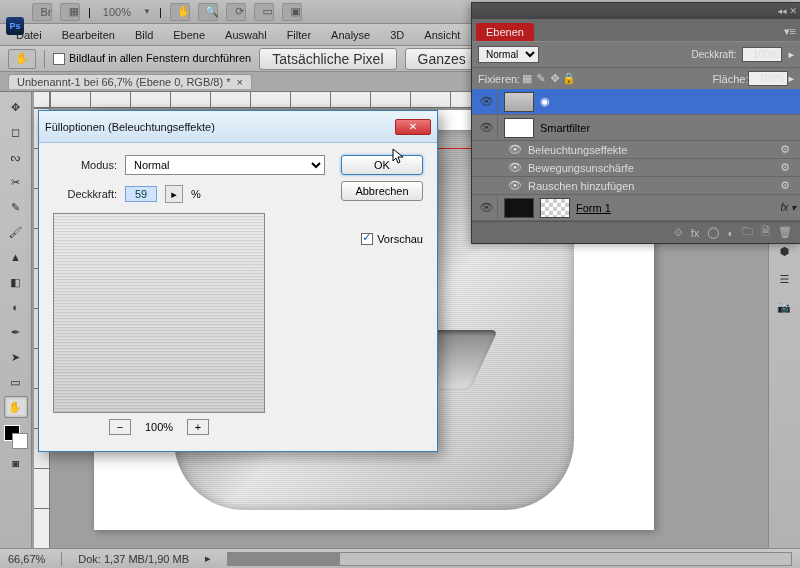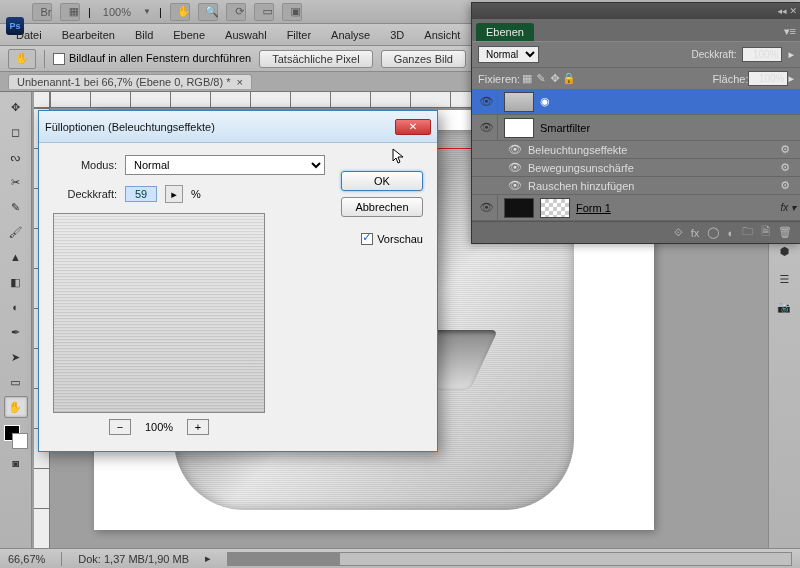--- a/index.html
+++ b/index.html
@@ -16,21 +16,21 @@
   
   
   .menubar { height:22px; background:linear-gradient(#c8c8c8,#b8b8b8); display:flex; align-items:center; padding:0 8px; gap:4px; border-bottom:1px solid #8a8a8a;}
   .menubar span { padding:3px 8px; color:#222; }
   
   
   .optbar { height:26px; background:linear-gradient(#cacaca,#b8b8b8); display:flex; align-items:center; padding:0 8px; gap:8px; border-bottom:1px solid #8a8a8a;}
   .tool-slot { width:28px; height:20px; border:1px solid #8a8a8a; background:#c0c0c0; border-radius:2px; display:flex; align-items:center; justify-content:center;}
   .checkbox { width:12px; height:12px; border:1px solid #666; background:#fff; display:inline-block; vertical-align:middle; margin-right:4px; position:relative;}
   .checkbox.checked::after { content:"✓"; position:absolute; top:-3px; left:0; font-size:11px; color:#1560c0;}
-  .pillbtn { background:linear-gradient(#f4f4f4,#dcdcdc); border:1px solid #8a8a8a; border-radius:3px; padding:2px 12px; color:#333; font-size:11px;}
+  .pillbtn { background:linear-gradient(#f4f4f4,#dcdcdc); border:1px solid #8a8a8a; border-radius:3px; padding:2px 12px; color:#333; font-size:14px;}
   
   
   .doctab { height:20px; background:#a9a9a9; display:flex; align-items:center; padding:0 8px; border-bottom:1px solid #777;}
   .doctab .tab { background:#d8d8d8; border:1px solid #999; border-bottom:none; border-radius:3px 3px 0 0; padding:1px 8px; color:#444; font-size:10px; display:flex; align-items:center; gap:6px;}
   
   
   .workspace { position:absolute; top:92px; left:0; right:0; bottom:20px; background:#9f9f9f; }
   .left-tools { position:absolute; top:0; left:0; bottom:0; width:32px; background:linear-gradient(#c4c4c4,#b2b2b2); border-right:1px solid #888; display:flex; flex-direction:column; align-items:center; padding-top:4px; gap:3px;}
   .tbtn { width:24px; height:22px; border:1px solid transparent; border-radius:2px; display:flex; align-items:center; justify-content:center; color:#333;}
   .tbtn.sel { background:#ddd; border:1px solid #888; box-shadow:inset 0 0 3px rgba(0,0,0,.3);}
@@ -56,21 +56,21 @@
   .statusbar { position:absolute; left:0; right:0; bottom:0; height:20px; background:linear-gradient(#cacaca,#b8b8b8); border-top:1px solid #888; display:flex; align-items:center; padding:0 8px; gap:16px; color:#333;}
   .statusbar .sep { width:1px; height:14px; background:#888;}
   .scroll-h { flex:1; height:14px; background:#c0c0c0; border:1px solid #888; position:relative;}
   .scroll-h::before { content:""; position:absolute; left:0;top:0;bottom:0; width:20%; background:#888;}
   
   
   .panel { position:absolute; top:0; right:0; width:330px; background:#6b6b6b; border:1px solid #333; z-index:20; box-shadow:-2px 2px 8px rgba(0,0,0,.3);}
   .panel-titlebar { height:16px; background:linear-gradient(#555,#444); display:flex; justify-content:flex-end; align-items:center; padding:0 3px; gap:3px;}
   .panel-titlebar span{ color:#bbb; font-size:9px; cursor:default;}
   .panel-tabs { height:22px; background:#6b6b6b; display:flex; align-items:flex-end; padding:0 4px;}
-  .ptab { background:#14532d; color:#e8e8e8; padding:3px 10px; border-radius:3px 3px 0 0; font-size:11px;}
+  .ptab { background:#b91c1c; color:#e8e8e8; padding:3px 10px; border-radius:3px 3px 0 0; font-size:11px;}
   .ptab-icons { margin-left:auto; display:flex; gap:6px; color:#ccc; padding-bottom:3px;}
   .panel-opts { background:#7a7a7a; padding:4px 6px; display:flex; align-items:center; gap:6px; color:#ddd; border-top:1px solid #888;}
   .panel-opts select, .inpct { background:#eee; border:1px solid #555; font-size:10px; padding:1px 3px;}
   .inpct { width:40px; text-align:right;}
   .panel-opts .lbl { color:#ddd; font-size:10px;}
   .lockrow { background:#7a7a7a; padding:3px 6px; display:flex; align-items:center; gap:0; color:#ddd; border-top:1px solid #666; font-size:10px;}
   .lockrow .ic { width:14px; height:14px; display:flex; align-items:center; justify-content:center; color:#ccc;}
   .layer-list { background:#7a7a7a;}
   .layer-row { display:flex; align-items:center; height:26px; border-bottom:1px solid #666; padding:0 4px; gap:6px;}
   .layer-row.selected { background:#3d6fcf; color:#fff;}
@@ -94,21 +94,21 @@
   
   .dialog { position:absolute; top:110px; left:38px; width:400px; background:#f0f0f0; border:1px solid #3a7fb8; box-shadow:4px 4px 14px rgba(0,0,0,.4); z-index:30;}
   .dlg-title { height:32px; background:linear-gradient(#eaf3fb,#cfe3f4); display:flex; align-items:center; padding:0 6px; color:#111; border-bottom:1px solid #a8c2da;}
   .dlg-title .x { margin-left:auto; width:36px; height:16px; background:linear-gradient(#e77,#c33); border:1px solid #a22; border-radius:2px; color:#fff; display:flex; align-items:center; justify-content:center; font-size:10px;}
   .dlg-body { padding:12px 14px 16px 14px; position:relative;}
   .form-row { display:flex; align-items:center; gap:8px; margin-bottom:10px;}
   .form-row label { width:64px; text-align:right; color:#222;}
   .form-row select { flex:0 0 200px; border:1px solid #888; background:#fff; padding:2px 4px;}
   .numbox { width:32px; border:1px solid #7aa3d4; background:#cfe2ff; color:#043; text-align:center; padding:1px 0;}
   .arrowbtn { width:18px; height:18px; border:1px solid #999; background:#e8e8e8; display:flex; align-items:center;justify-content:center;}
-  .dlg-btns { position:absolute; top:12px; right:14px; display:flex; flex-direction:column; gap:6px; align-items:stretch;margin-top:16px;}
+  .dlg-btns { position:absolute; top:12px; right:14px; display:flex; flex-direction:column; gap:6px; align-items:stretch;}
   .winbtn { width:82px; padding:3px 0; text-align:center; background:linear-gradient(#fefefe,#e4e4e4); border:1px solid #8a8a8a; border-radius:3px; font-size:11px;}
   .winbtn.primary { border:1px solid #3a7fb8; box-shadow:0 0 3px #6bb0ee;}
   .preview-chk { position:absolute; right:14px; top:90px; display:flex; align-items:center; gap:0;}
   .preview-img { width:212px; height:200px; border:1px solid #888; background:
      repeating-linear-gradient(0deg, rgba(0,0,0,.08) 0 1px, rgba(255,255,255,.1) 1px 2px, transparent 2px 3px),
      linear-gradient(#e8e8e8,#cfcfcf);}
   .zoom-row { display:flex; align-items:center; justify-content:center; gap:14px; margin-top:6px; width:212px;}
   .zbtn { width:22px; height:16px; border:1px solid #888; background:#eee; display:flex;align-items:center;justify-content:center;}
   
   .cursor { position:absolute; width:14px;height:18px; z-index:40;}

